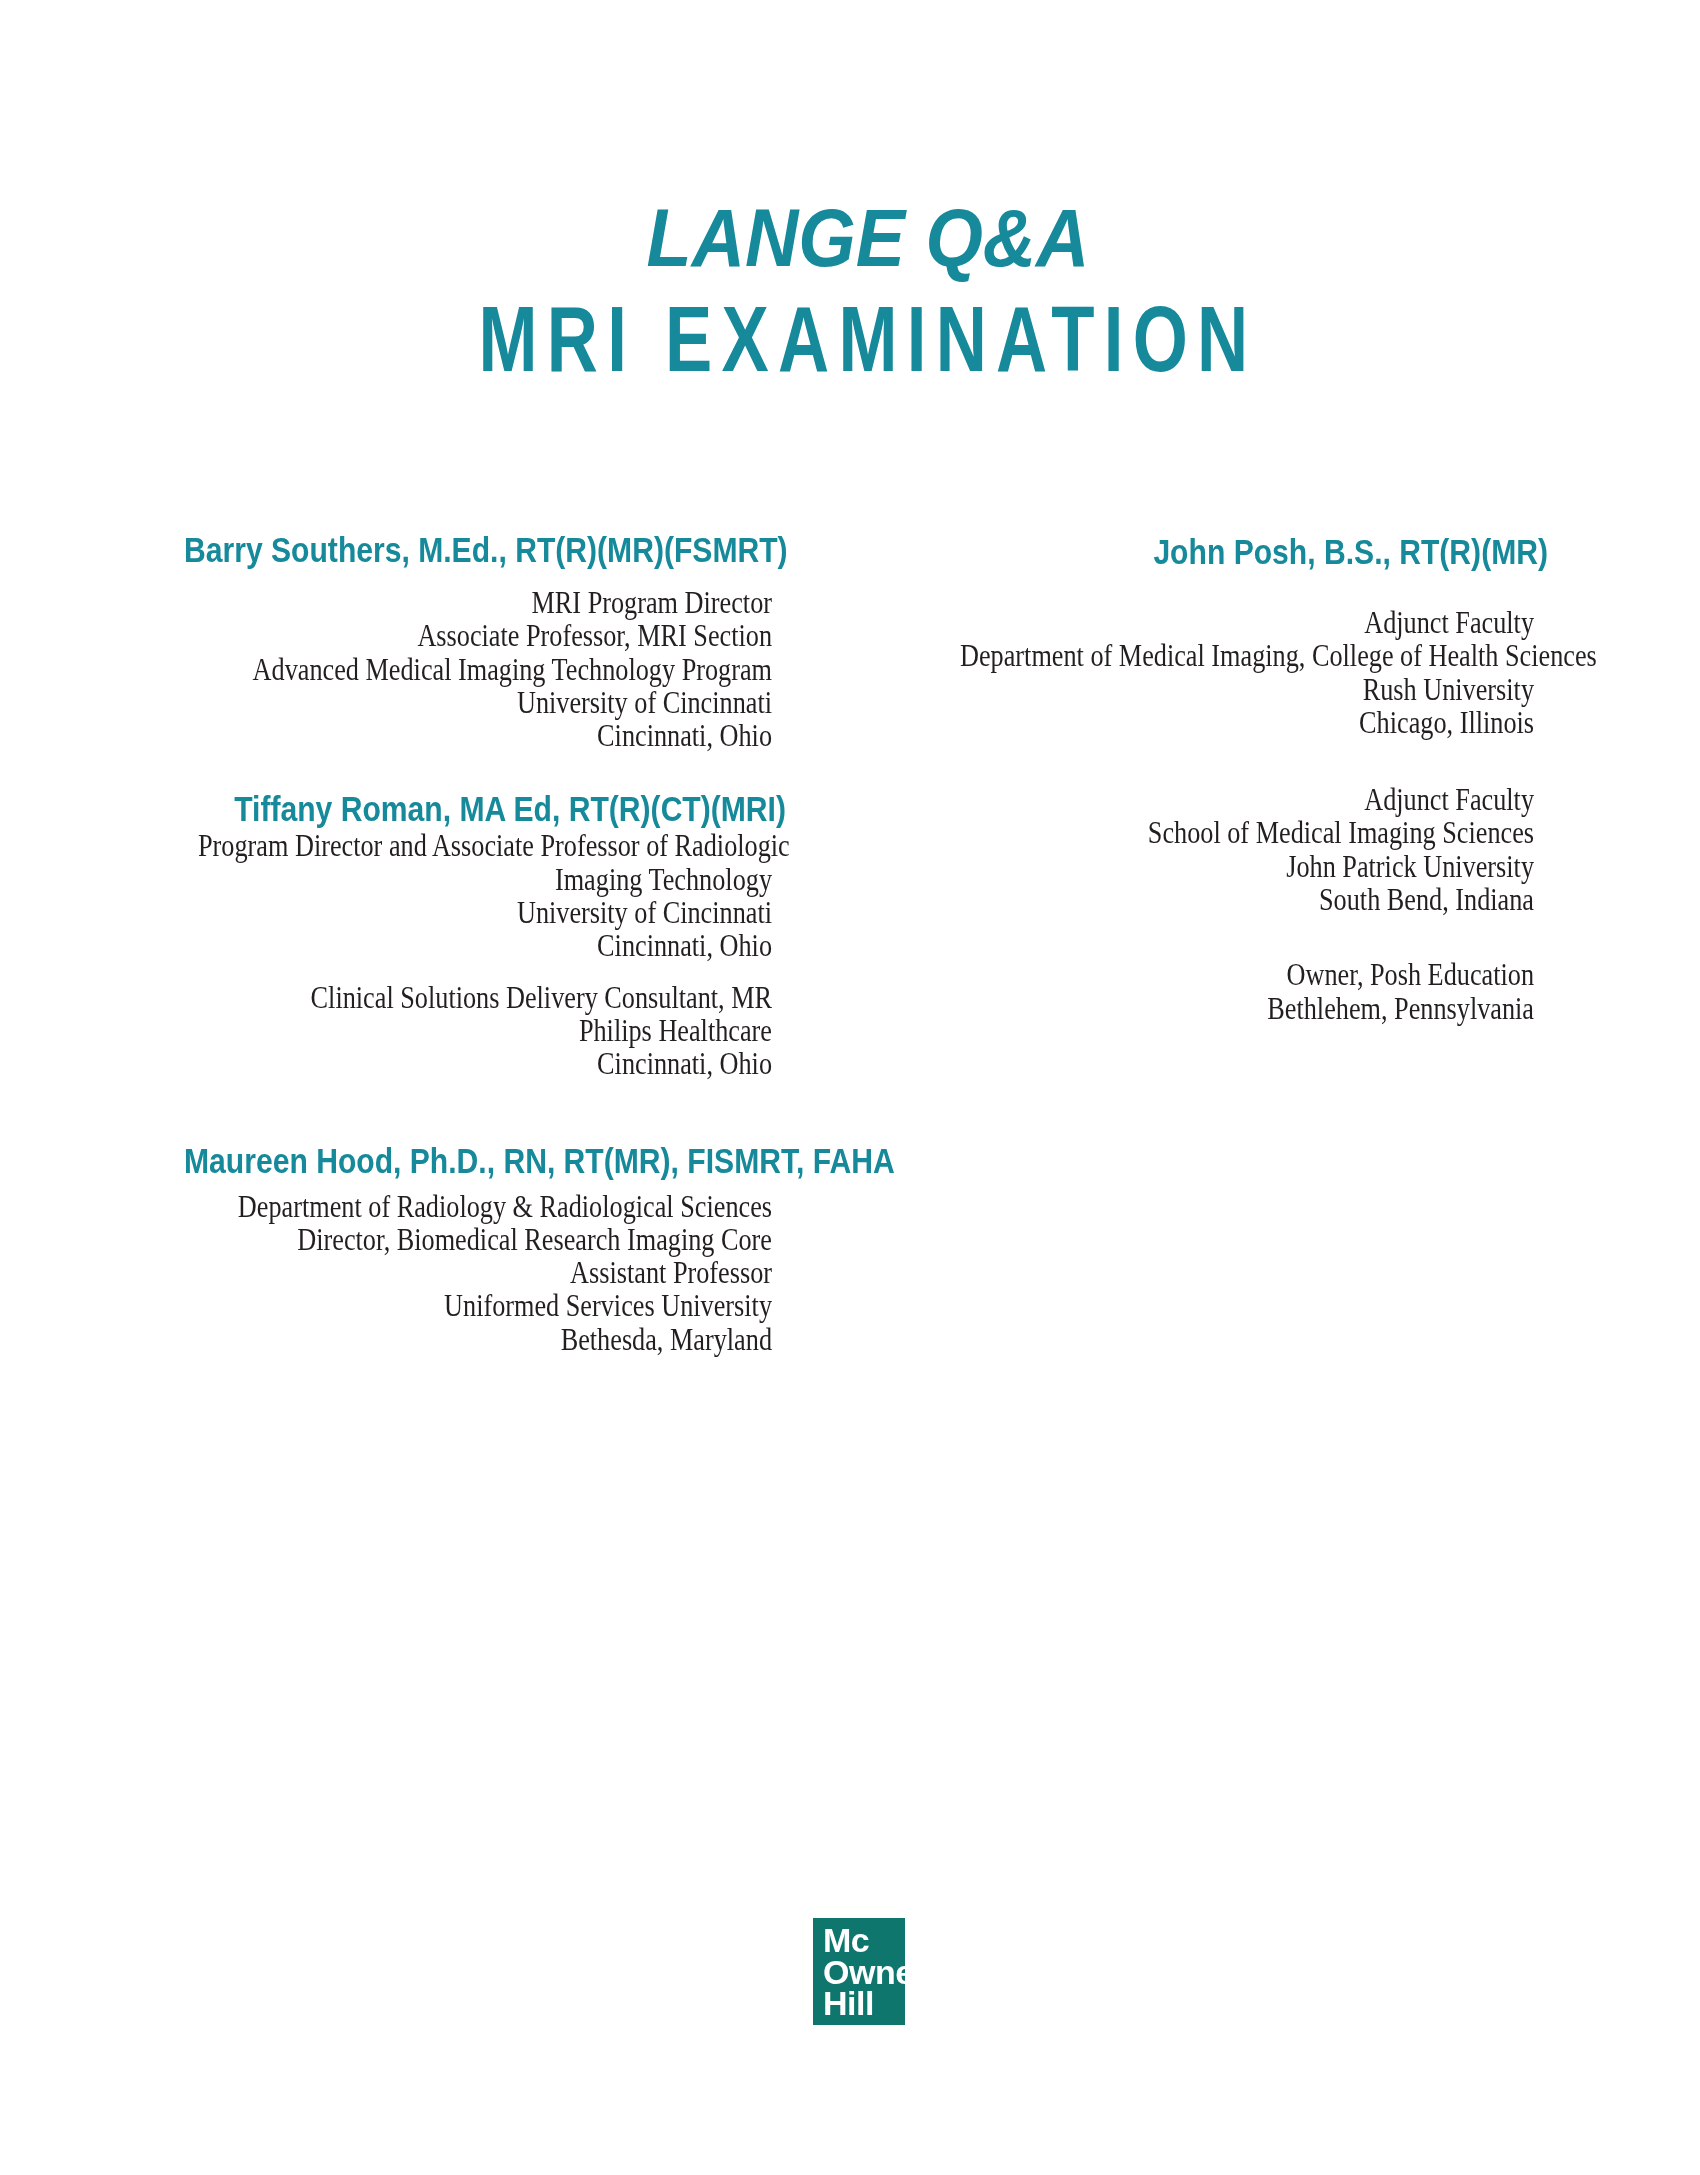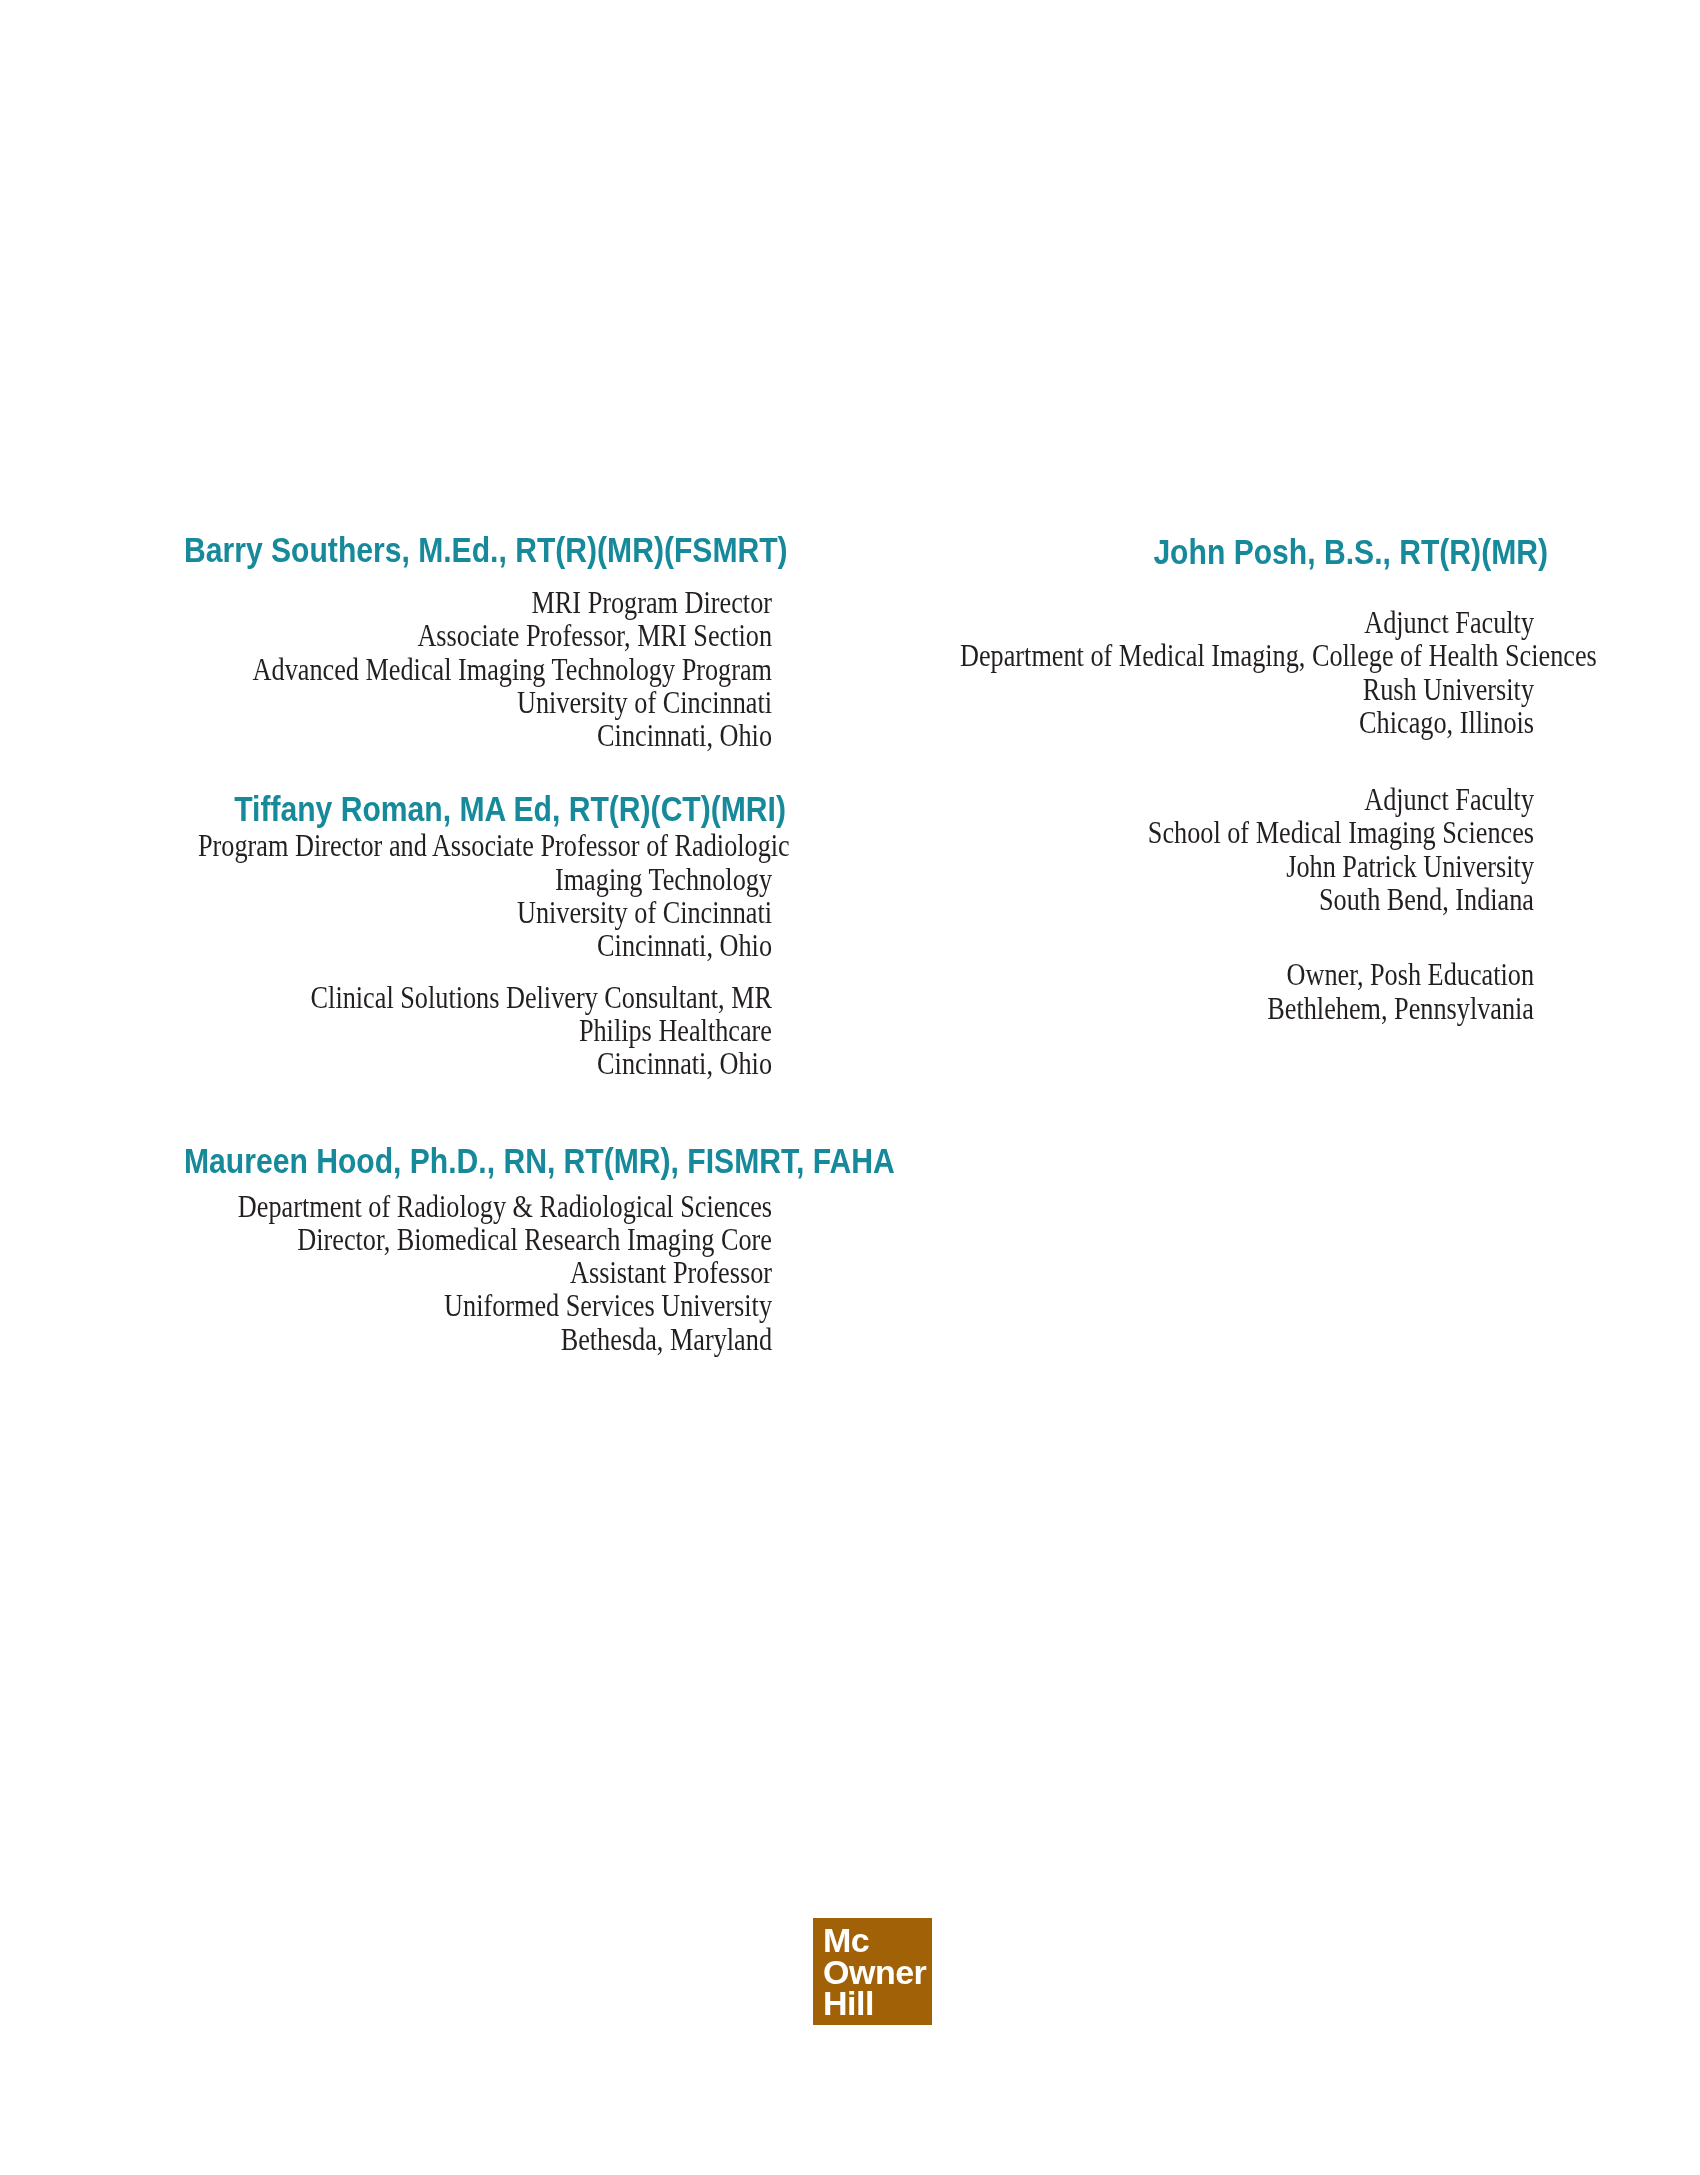--- a/index.html
+++ b/index.html
@@ -52,37 +52,41 @@
     font:400 32px/33.3px "Liberation Serif","DejaVu Serif",serif;
     color:#231f20;
     transform:scaleX(0.82);
     transform-origin:50% 50%;
     white-space:nowrap;
   }
   
   .logo{
     position:absolute;
     left:813px; top:1918px;
-    width:119px; height:107px;
-    background:#a16207;
+    width:92px; height:107px;
+    background:#0f766e;
     box-sizing:border-box;
     padding:7px 0 0 10px;
   }
   .logo-line{
     font:700 34px/31.5px "Liberation Sans",sans-serif;
     color:#ffffff;
     letter-spacing:-0.5px;
     white-space:nowrap;
   }
 </style>
 </head>
 <body>
 
 <div id="page">
 
+  <div class="title-wrap">
+    <div class="series-title">LANGE Q&amp;A</div>
+    <div class="main-title">MRI EXAMINATION</div>
+  </div>
 
   <div class="col col-left">
 
     <div class="author-block">
       <div class="author-name">Barry Southers, M.Ed., RT(R)(MR)(FSMRT)</div>
       <div class="cred-group" style="margin-top:17px">
         <div class="cred-line">MRI Program Director</div>
         <div class="cred-line">Associate Professor, MRI Section</div>
         <div class="cred-line">Advanced Medical Imaging Technology Program</div>
         <div class="cred-line">University of Cincinnati</div>

